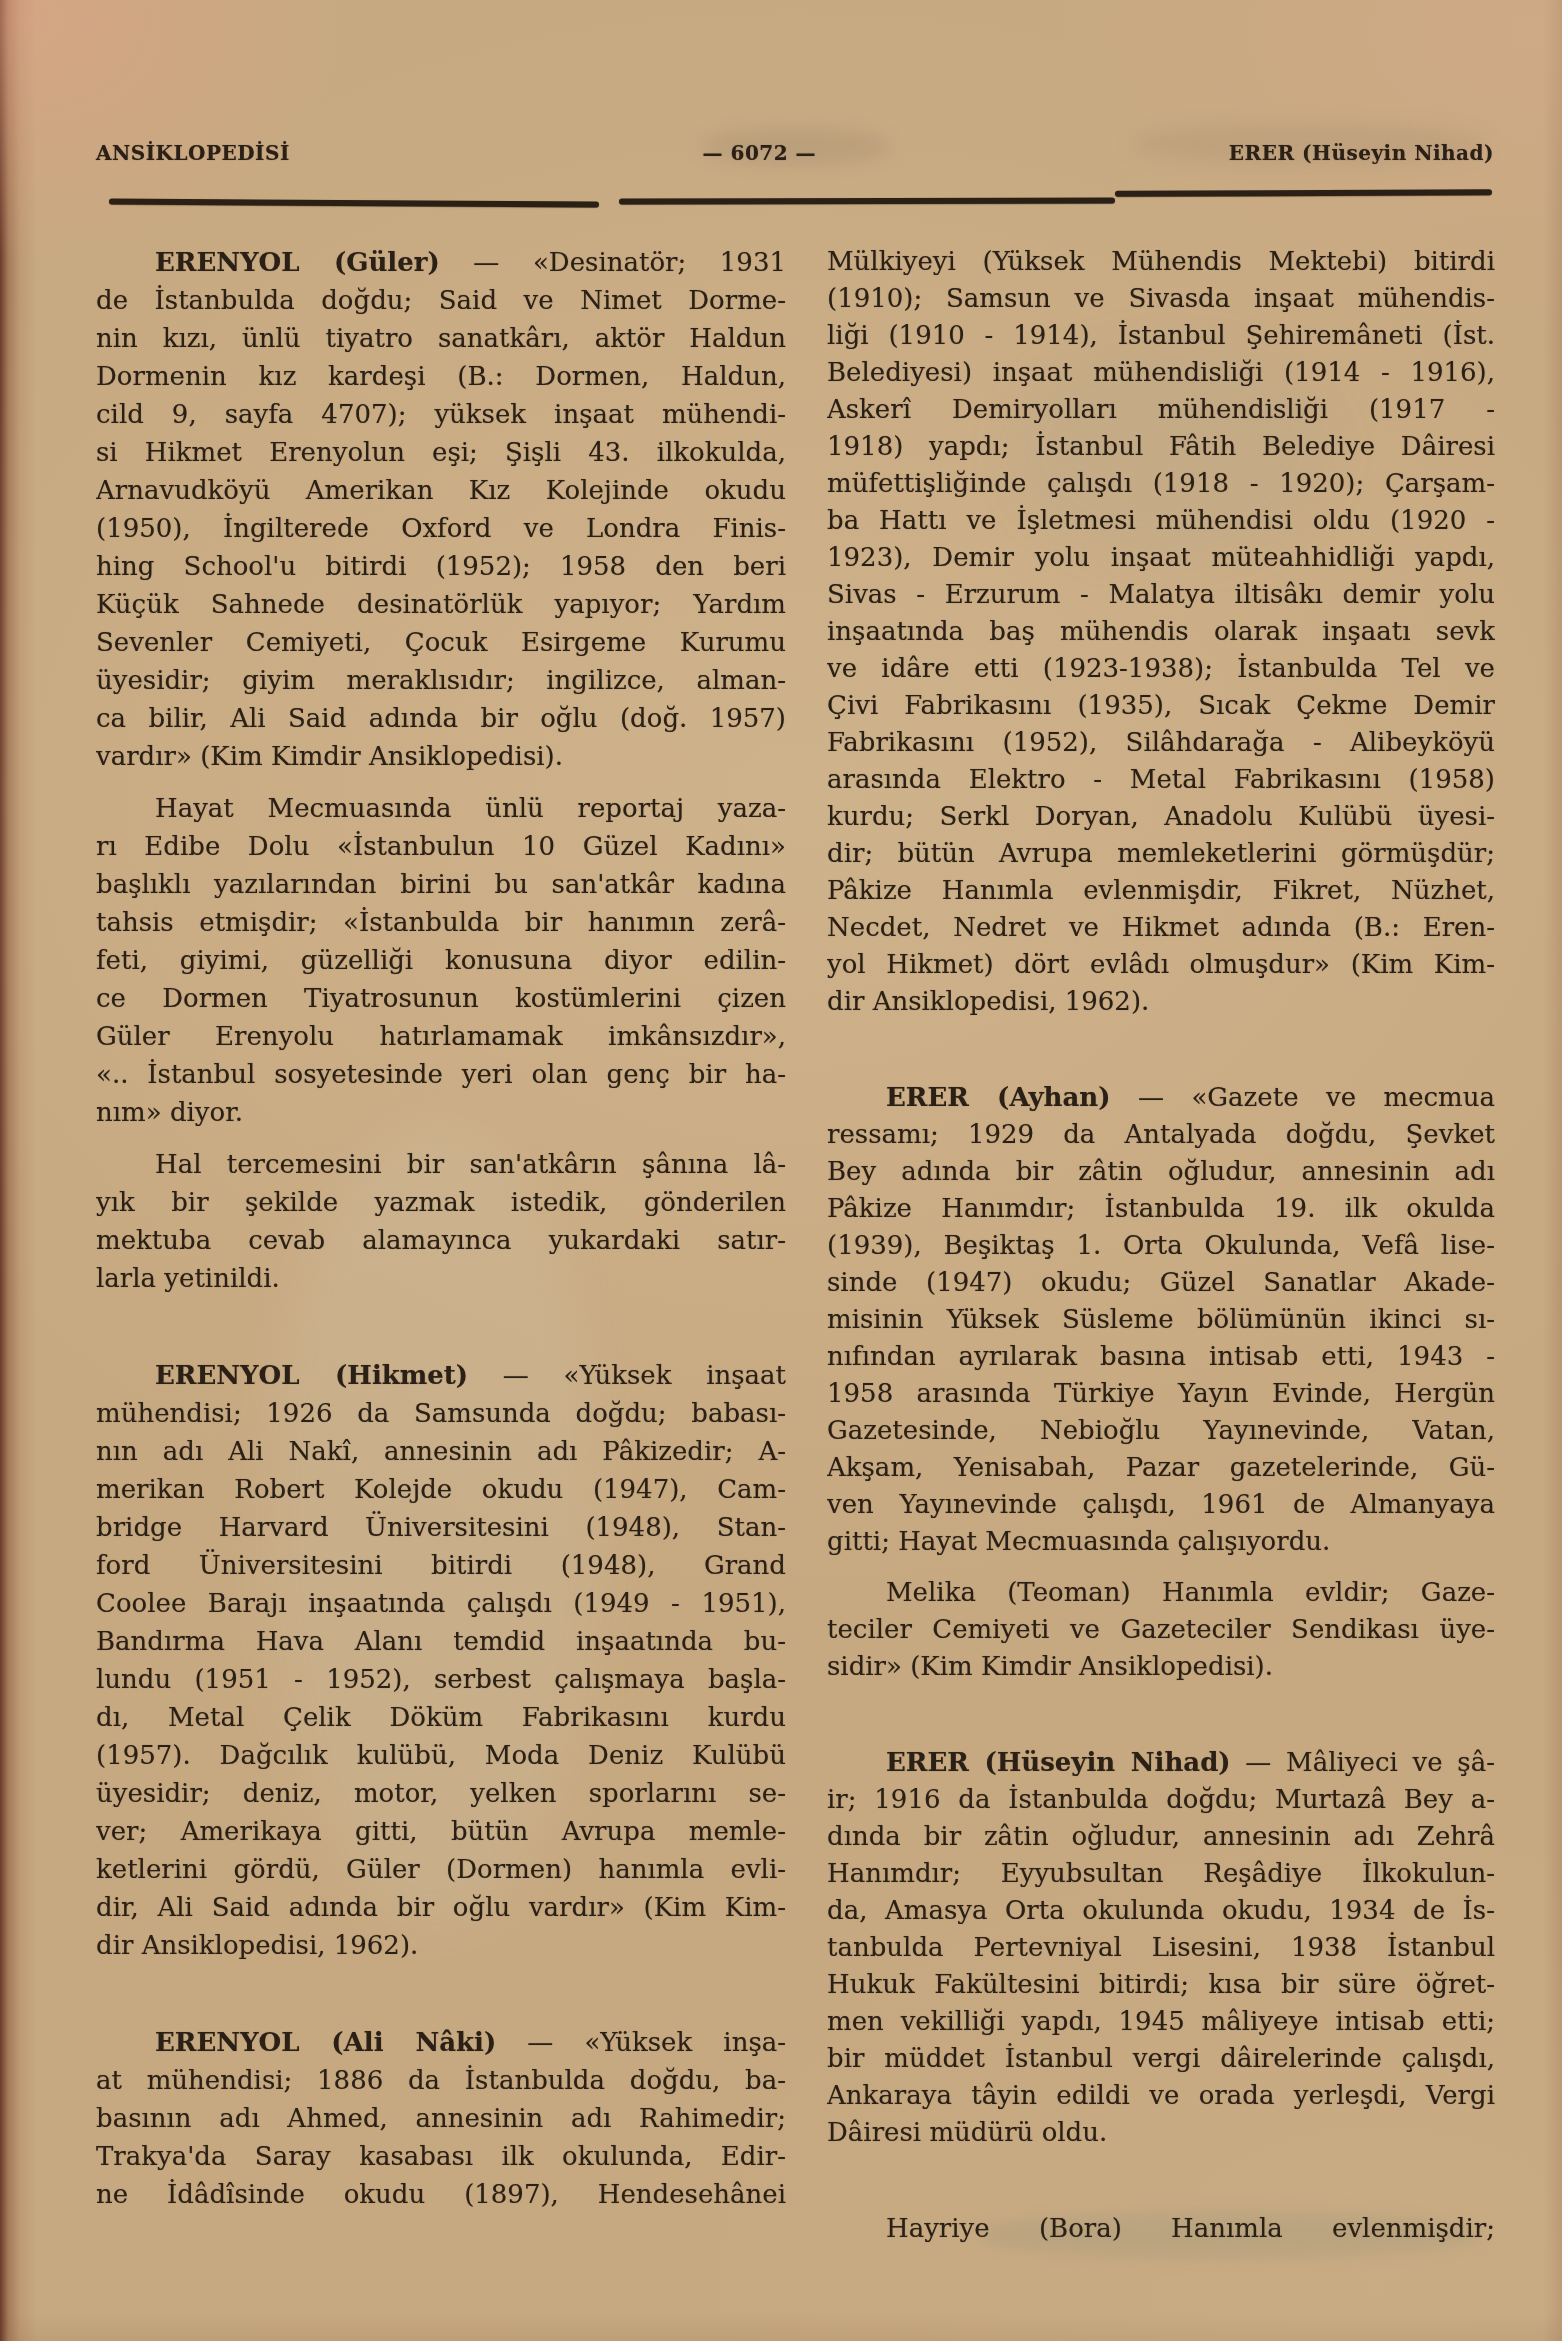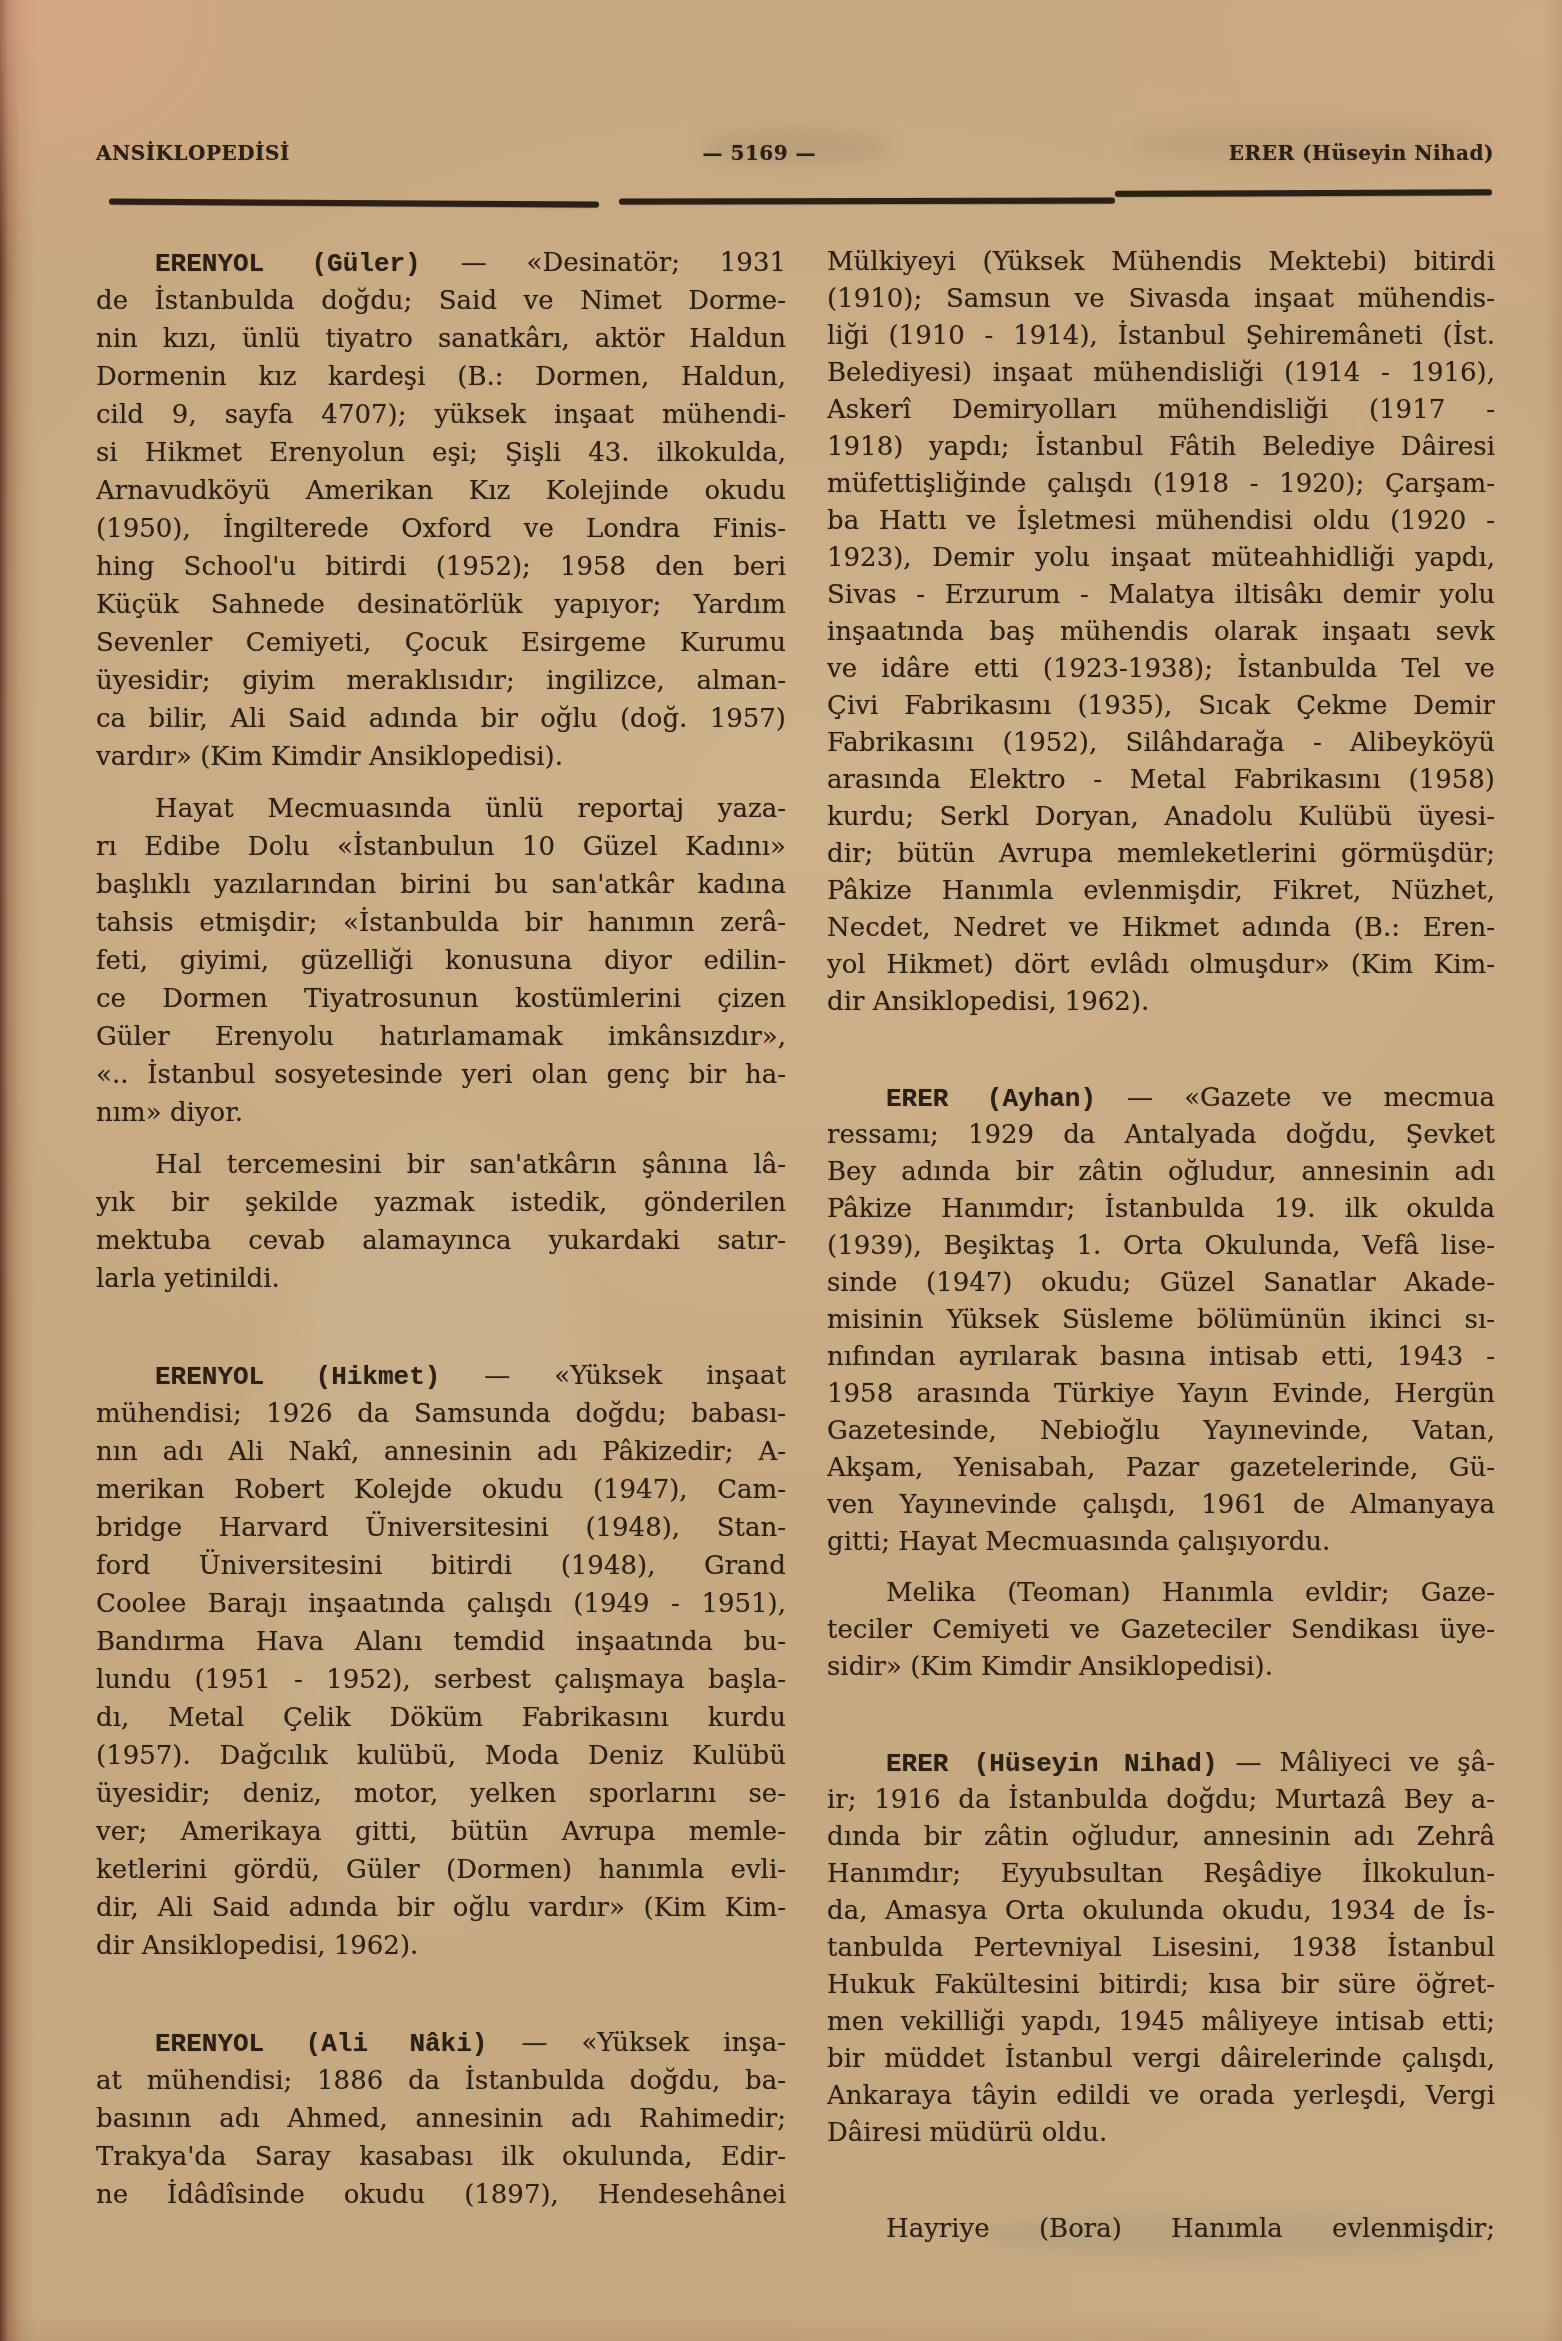--- a/index.html
+++ b/index.html
@@ -58,36 +58,36 @@
     text-align:justify;
     text-align-last:justify;
     overflow:hidden;
   }
   .col-left  .line{height:38px;line-height:38px;}
   .col-right .line{height:37px;line-height:37px;}
   .line.last{text-align-last:left;}
   .line.indent{text-indent:59px;}
   .para.gap-entry{margin-top:59px;}
   .para.gap-para{margin-top:14px;}
-  b{font-weight:bold;font-family:Liberation Mono, monospace;}
+  b{font-weight:bold;}
 </style>
 </head>
 <body>
 
 <div class="page">
 
   <div class="smudge s1"></div>
   <div class="smudge s2"></div>
   <div class="smudge s3"></div>
   <div class="smudge s4"></div>
   <div class="smudge s5"></div>
 
   <div class="header">
     <span>ANSİKLOPEDİSİ</span>
-    <span>— 5169 —</span>
+    <span>— 6072 —</span>
     <span>ERER (Hüseyin Nihad)</span>
   </div>
 
   <div class="rule left"></div>
   <div class="rule mid"></div>
   <div class="rule right"></div>
 
   <div class="col col-left">
       <div class="para gap-none">
         <div class="line indent"><b>ERENYOL (Güler)</b> — «Desinatör; 1931</div>

